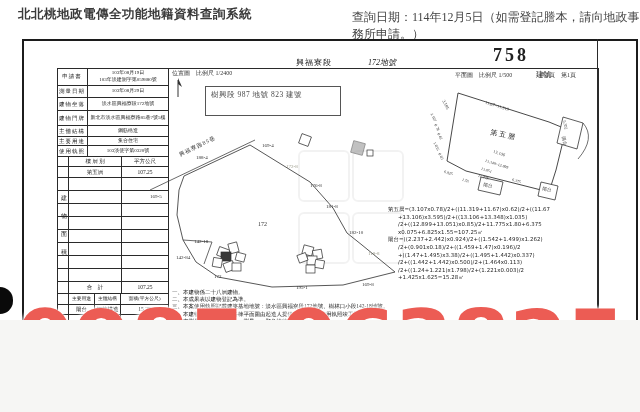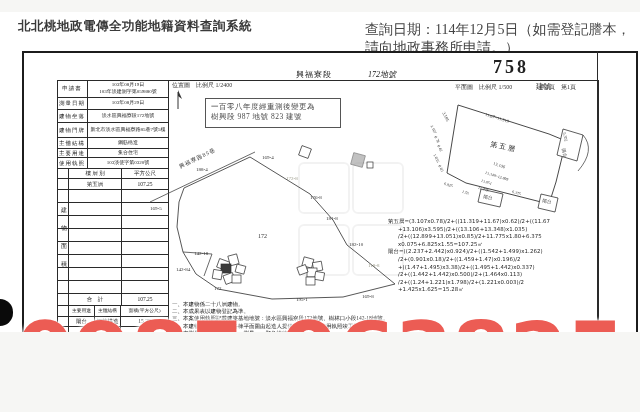--- a/index.html
+++ b/index.html
@@ -1,21 +1,21 @@
 <!DOCTYPE html>
 <html><head>
 <meta charset="utf-8">
 <style>
   html,body{margin:0;padding:0;background:#f6f6f4;}
   #page{position:relative;width:640px;height:320px;background:#ffffff;overflow:hidden;
-        font-family:"Liberation Serif","DejaVu Serif",serif;color:#222;margin-top:12px;}
+        font-family:"Liberation Serif","DejaVu Serif",serif;color:#222;}
   .abs{position:absolute;}
   
   .sys-title{left:18px;top:6px;font-size:12.5px;font-weight:bold;color:#3a3a3a;letter-spacing:.5px;}
-  .query-date{left:365px;top:9px;font-size:14px;color:#444;}
+  .query-date{left:352px;top:9px;font-size:12px;color:#444;}
   .doc-title{left:18px;top:24px;font-size:10px;color:#3a3a3a;}
   
   .frame{left:22px;top:39px;width:612px;height:365px;border:2px solid #1c1c1c;background:#fff;}
   .formbox{left:57px;top:68px;width:540px;height:325px;border:1px solid #2a2a2a;}
   .marginline{left:597px;top:39px;width:0;height:365px;border-left:1px solid #2a2a2a;}
   
   .office-title{left:58px;top:56px;font-size:8.5px;font-weight:bold;letter-spacing:1.5px;}
   .sec-name{left:296px;top:57px;font-size:8px;letter-spacing:1px;}
   .land-no{left:368px;top:57px;font-size:8px;font-style:italic;}
   .bldg-no{left:493px;top:45px;font-size:18px;font-weight:bold;letter-spacing:3px;}
@@ -86,21 +86,20 @@
   <div class="abs plan-info">平面圖　比例尺 1/500</div>
   <div class="abs page-info">共1頁　第1頁</div>
   <div class="abs locmap-info">位置圖　比例尺 1/2400</div>
 
   <svg class="abs" style="left:171px;top:78px;" width="14" height="20" viewBox="0 0 14 20">
     <line x1="7" y1="19" x2="7" y2="2" stroke="#333" stroke-width="1"></line>
     <path d="M7,0 L11,9 L7,6 Z" fill="#333"></path>
   </svg>
 
   <div class="abs stampbox">
-    <div>一百零八年度經重測後變更為</div>
     <div>樹興段 987 地號 823 建號</div>
   </div>
 
   <div class="abs tbl">
     <div class="trow" style="height:18px;">
       <div class="c lab">申請書</div>
       <div class="c val last">
         <span>103年08月19日</span>
         <span>103年淡建測字第059880號</span>
       </div>

